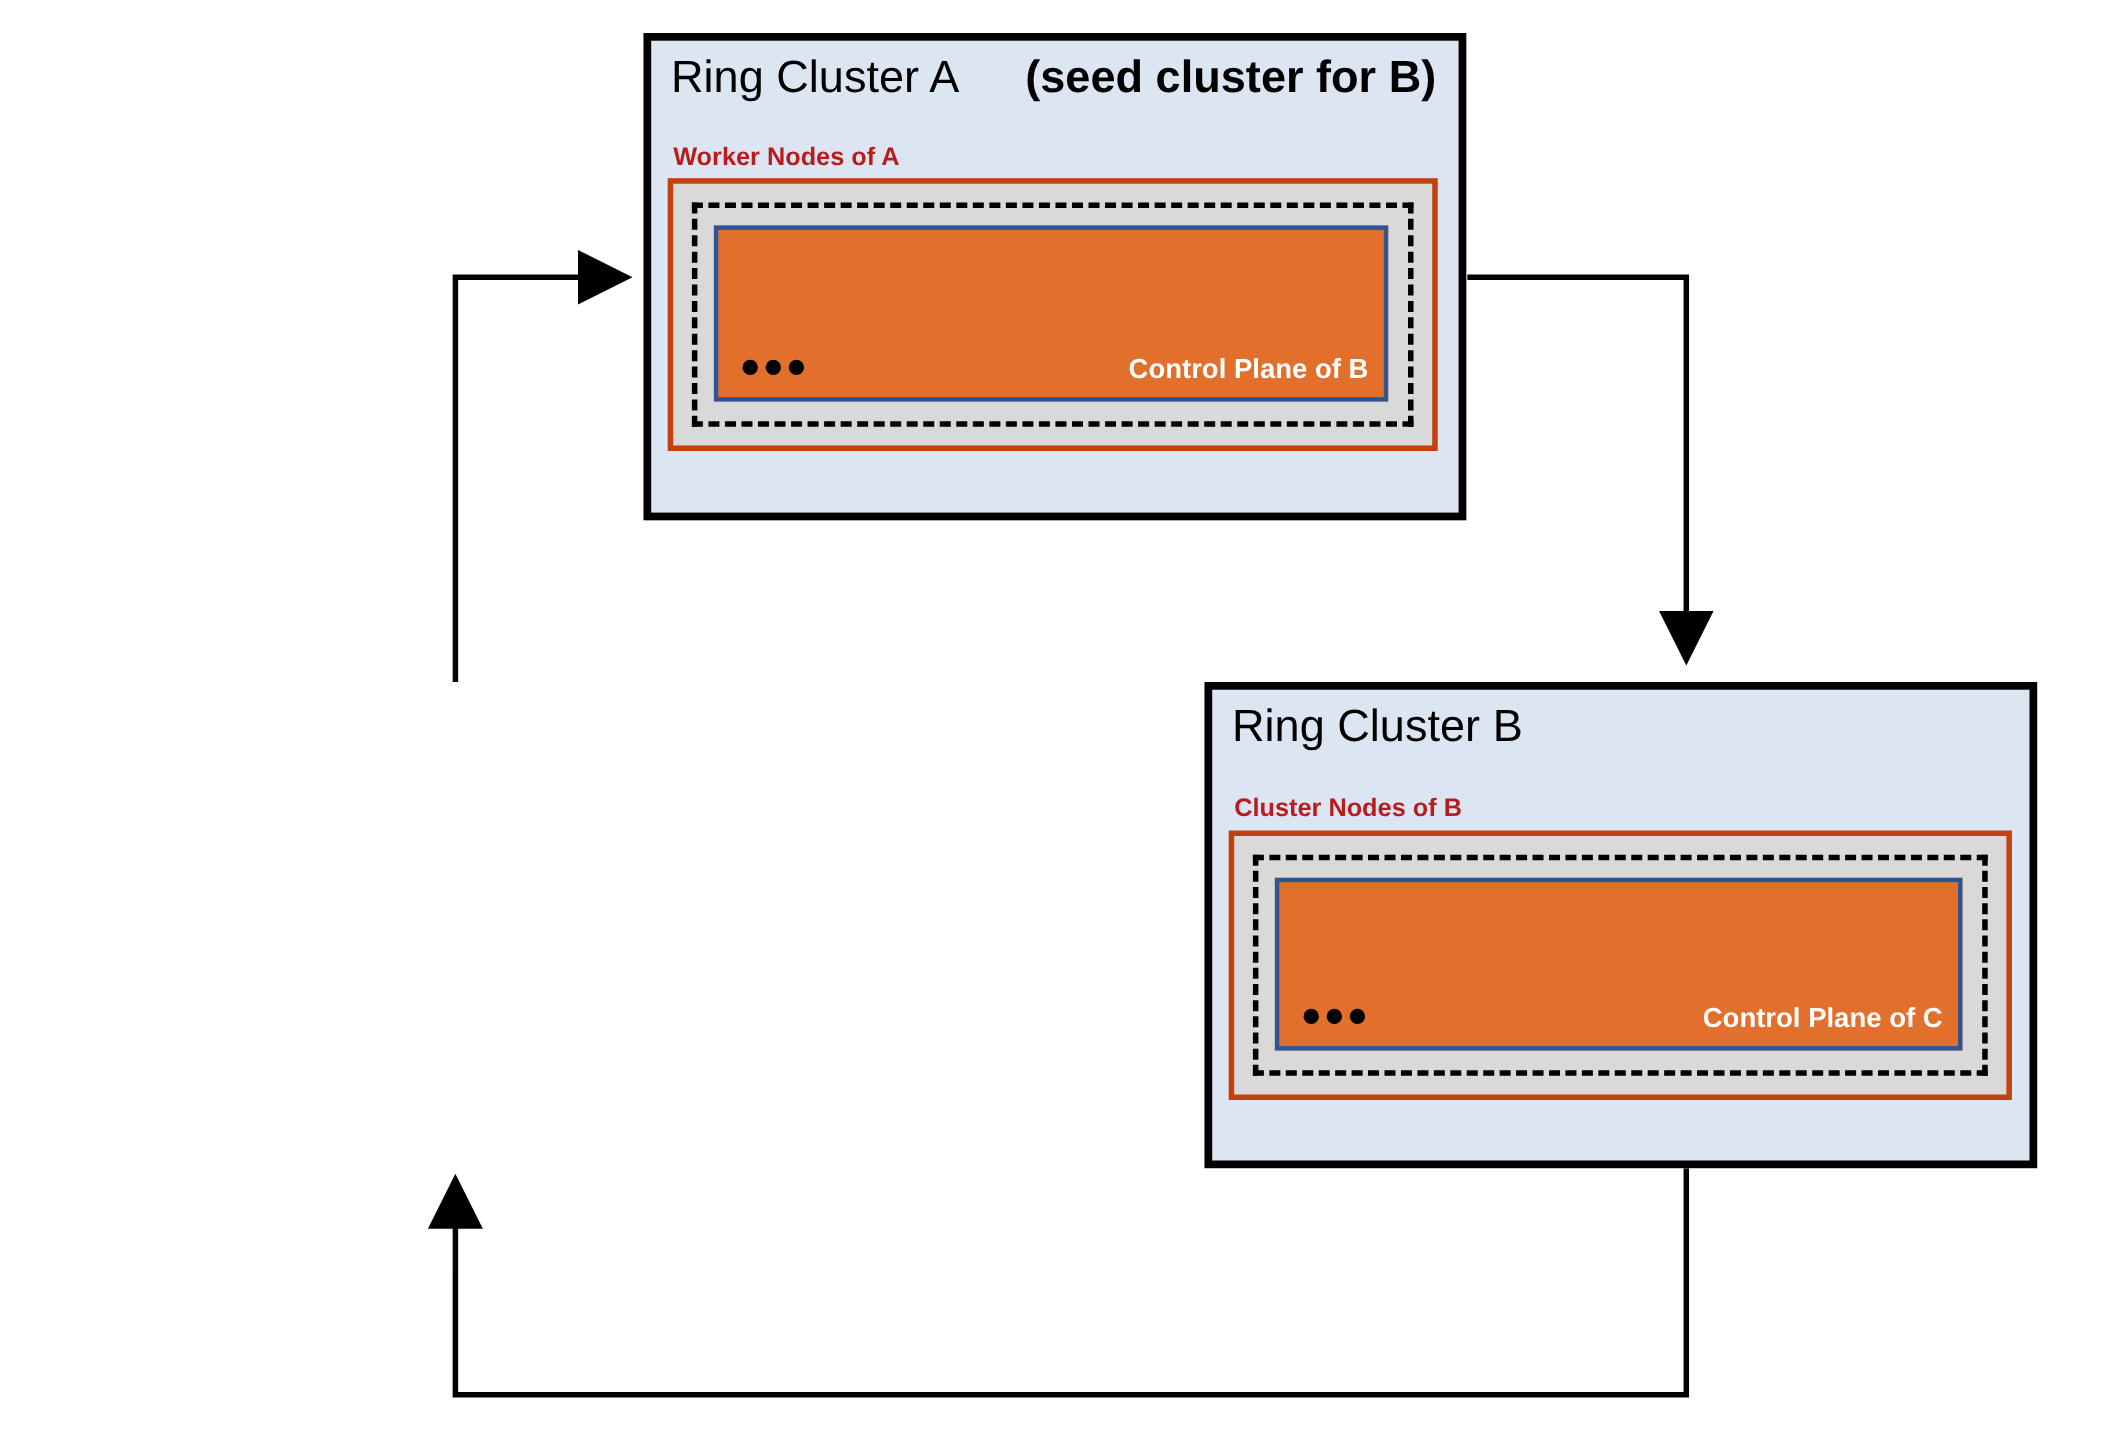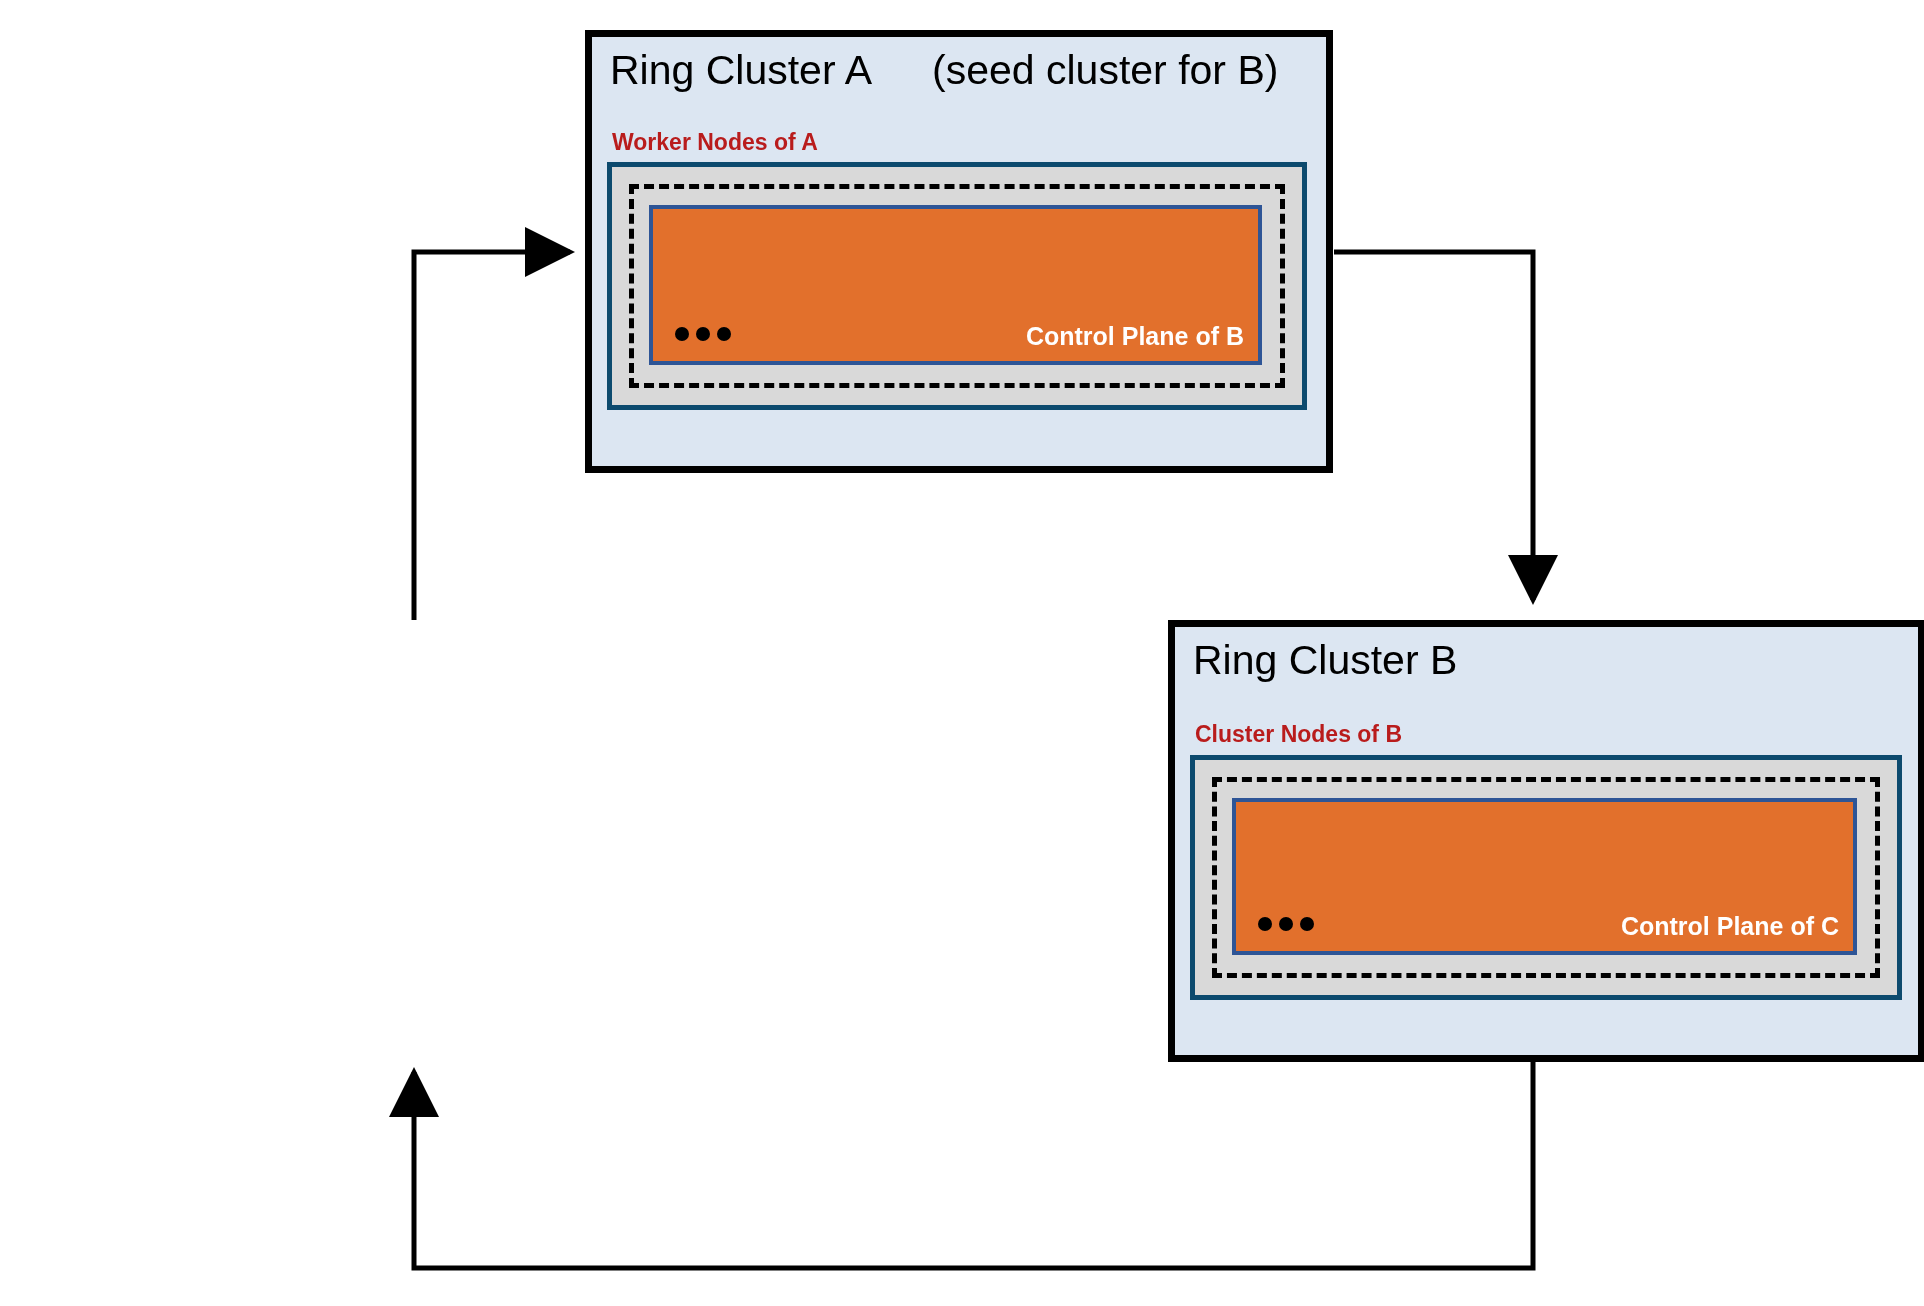--- a/index.html
+++ b/index.html
@@ -36,35 +36,36 @@
     white-space: nowrap;
     display: flex;
     align-items: baseline;
   }
   .cluster-title .name {
     display: inline-block;
   }
   .cluster-title .seed {
     display: inline-block;
     margin-left: 60px;
+    font-weight: bold;
   }
   .worker-label {
     position: absolute;
     left: 20px;
     font-size: 23px;
     font-weight: bold;
     color: #b91c1c;
     white-space: nowrap;
   }
 
   
   .worker-group {
     position: absolute;
     background: #d9d9d9;
-    border: 5px solid #0c4a6e;
+    border: 5px solid #c2410c;
     box-sizing: border-box;
   }
   
   .node-dashed {
     position: absolute;
     border: 5px dashed #000000;
     box-sizing: border-box;
     background: transparent;
   }
   
@@ -154,21 +155,21 @@
               <i></i>
           </div>
           <div class="cp-label">Control Plane of B</div>
         </div>
 
       </div>
     </div>
   </div>
 
 
-  <div class="cluster" style="left:1168px; top:620px; width:757px; height:442px;">
+  <div class="cluster" style="left:1095px; top:620px; width:757px; height:442px;">
 
     <div class="cluster-title">
       <span class="name">Ring Cluster B</span>
     </div>
 
     <div class="worker-label" style="top:94px;">Cluster Nodes of B</div>
 
     <div class="worker-group" style="left:15px; top:128px; width:712px; height:245px;">
 
       <div class="node-dashed" style="left:17px; top:17px; right:17px; bottom:17px;">

